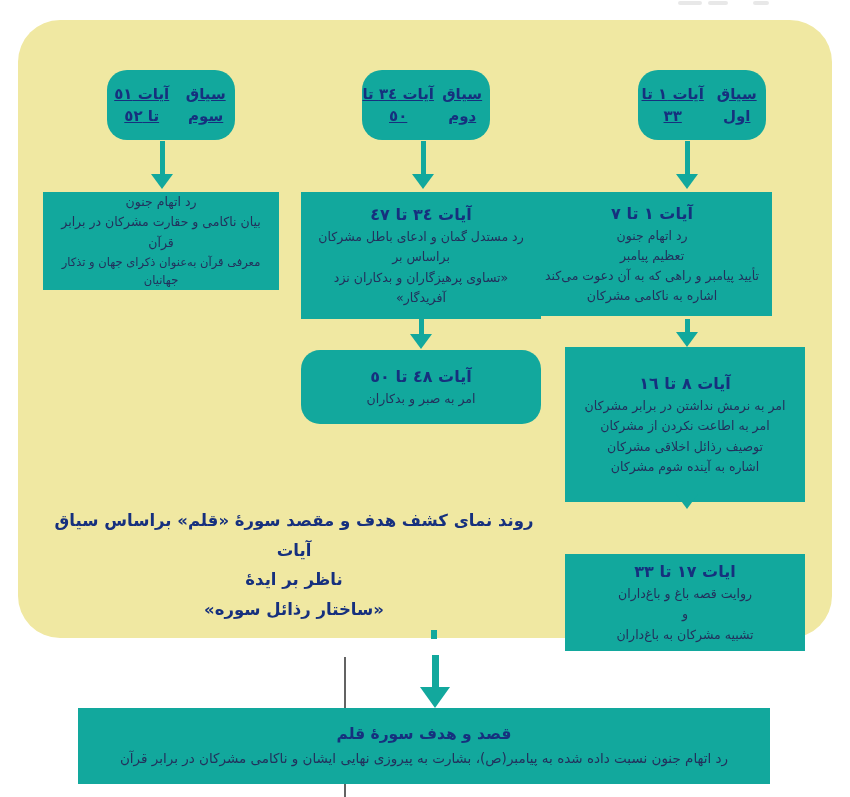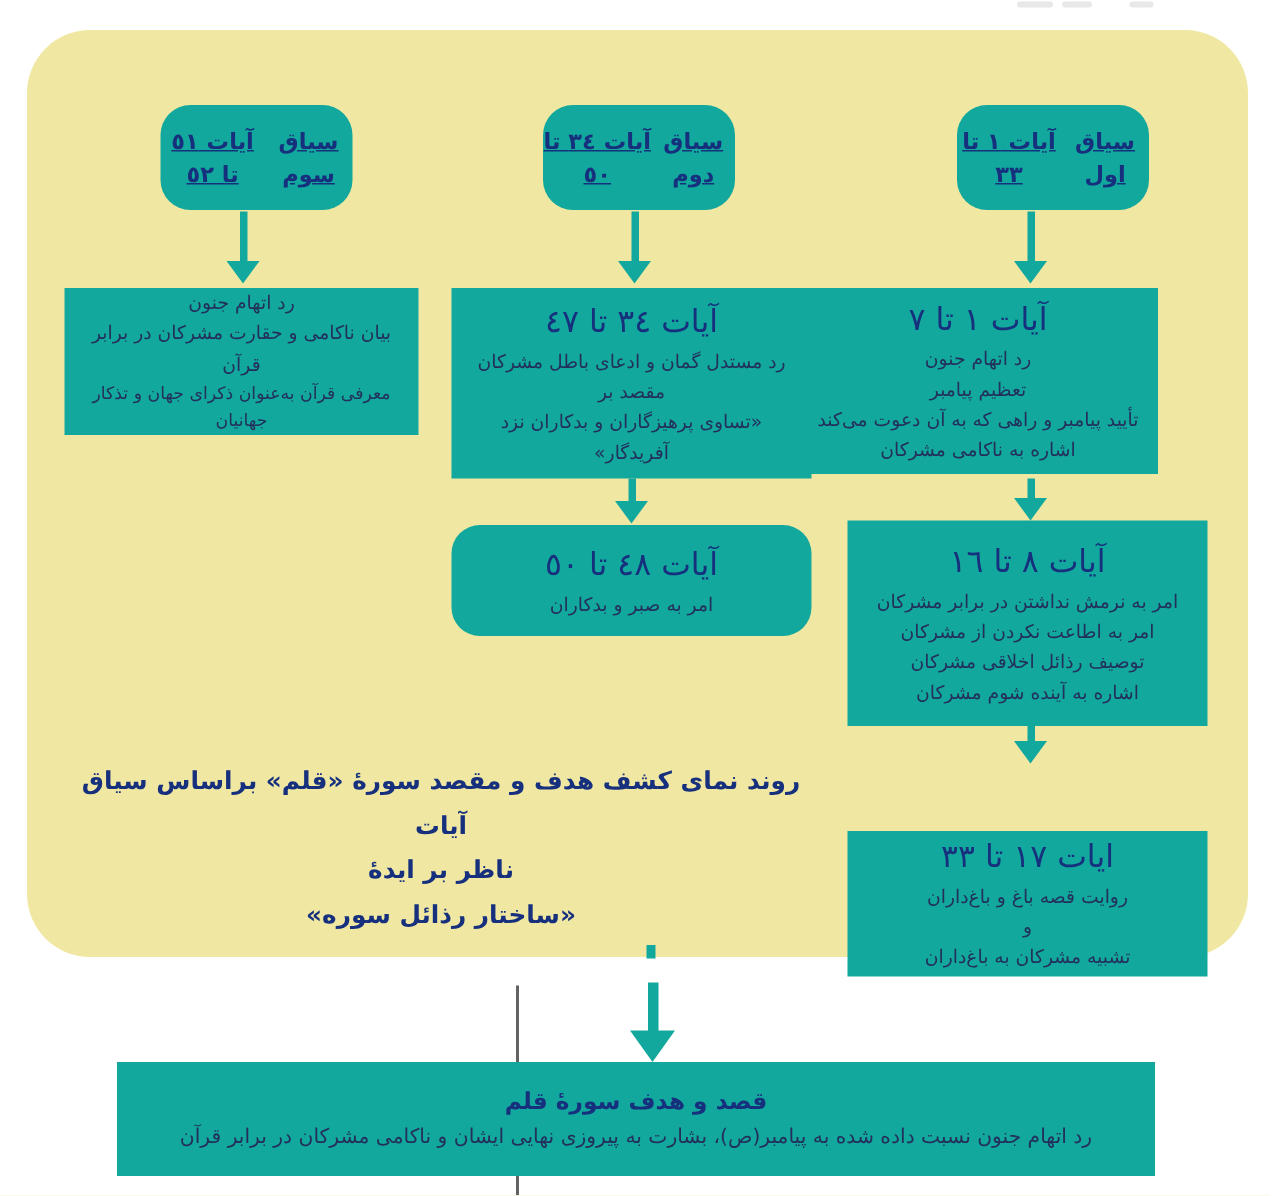--- a/index.html
+++ b/index.html
@@ -20,21 +20,21 @@
     direction:rtl;
     text-decoration:underline;
   }
   
   .tbox{
     position:absolute;background:var(--c-teal);color:var(--c-body);
     display:flex;flex-direction:column;align-items:center;justify-content:center;
     text-align:center;direction:rtl;padding:4px 6px;box-sizing:border-box;
   }
   .tbox .box-title{
-    color:var(--c-heading);font-weight:normal;font-size:21px;line-height:1.5;
+    color:var(--c-heading);font-weight:bold;font-size:16px;line-height:1.5;
   }
   .tbox .box-line{font-size:12.5px;line-height:1.62;font-weight:400;}
   .tbox .box-line.small{font-size:11.5px;}
   
   .varrow{position:absolute;display:flex;flex-direction:column;align-items:center;width:24px;}
   .varrow .stem{width:5px;flex:1 1 auto;background:var(--c-teal);}
   .varrow .head{width:0;height:0;border:solid transparent;border-width:15px 11px 0 11px;border-top-color:var(--c-teal);margin-top:-1px;}
   .varrow.big{width:32px;}
   .varrow.big .stem{width:7px;}
   .varrow.big .head{border-width:21px 15px 0 15px;}
@@ -102,42 +102,42 @@
     <div class="box-title">آیات ١ تا ٧</div>
     <div class="box-line">رد اتهام جنون</div>
     <div class="box-line">تعظیم پیامبر</div>
     <div class="box-line">تأیید پیامبر و راهی که به آن دعوت می‌کند</div>
     <div class="box-line">اشاره به ناکامی مشرکان</div>
   </div>
   <div class="varrow" style="left:675px;top:319px;height:28px;">
       <span class="stem"></span>
       <span class="head"></span>
     </div>
-  <div class="tbox" style="left:565px;top:347px;width:240px;height:137px;">
+  <div class="tbox" style="left:565px;top:347px;width:240px;height:155px;">
     <div class="box-title">آیات ٨ تا ١٦</div>
     <div class="box-line">امر به نرمش نداشتن در برابر مشرکان</div>
     <div class="box-line">امر به اطاعت نکردن از مشرکان</div>
     <div class="box-line">توصیف رذائل اخلاقی مشرکان</div>
     <div class="box-line">اشاره به آینده شوم مشرکان</div>
   </div>
   <div class="varrow" style="left:675px;top:482px;height:27px;">
       <span class="stem"></span>
       <span class="head"></span>
     </div>
   <div class="tbox" style="left:565px;top:510px;width:240px;height:97px;margin-top:44px;">
     <div class="box-title">ایات ١٧ تا ٣٣</div>
     <div class="box-line">روایت قصه باغ و باغ‌داران</div>
     <div class="box-line">و</div>
     <div class="box-line">تشبیه مشرکان به باغ‌داران</div>
   </div>
 
   <div class="tbox" style="left:301px;top:192px;width:240px;height:127px;">
     <div class="box-title">آیات ٣٤ تا ٤٧</div>
     <div class="box-line">رد مستدل گمان و ادعای باطل مشرکان</div>
-    <div class="box-line">مقصد بر</div>
+    <div class="box-line">براساس بر</div>
     <div class="box-line">«تساوی پرهیزگاران و بدکاران نزد آفریدگار»</div>
   </div>
   <div class="varrow" style="left:409px;top:319px;height:30px;">
       <span class="stem"></span>
       <span class="head"></span>
     </div>
   <div class="tbox" style="left:301px;top:350px;width:240px;height:74px;border-radius:19px;">
     <div class="box-title">آیات ٤٨ تا ٥٠</div>
     <div class="box-line">امر به صبر و بدکاران</div>
   </div>

